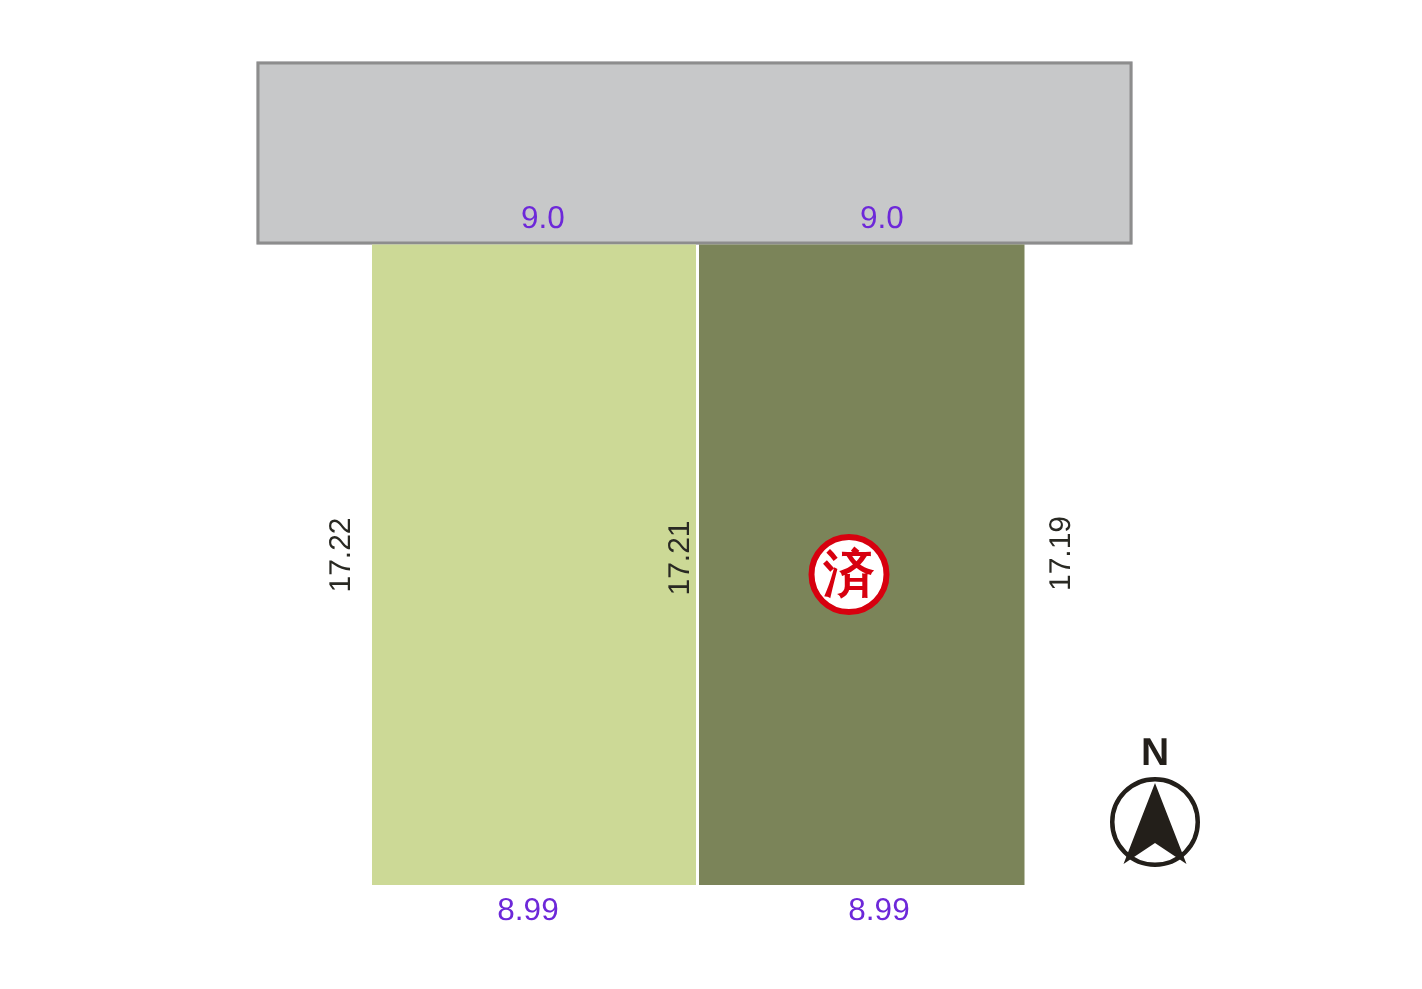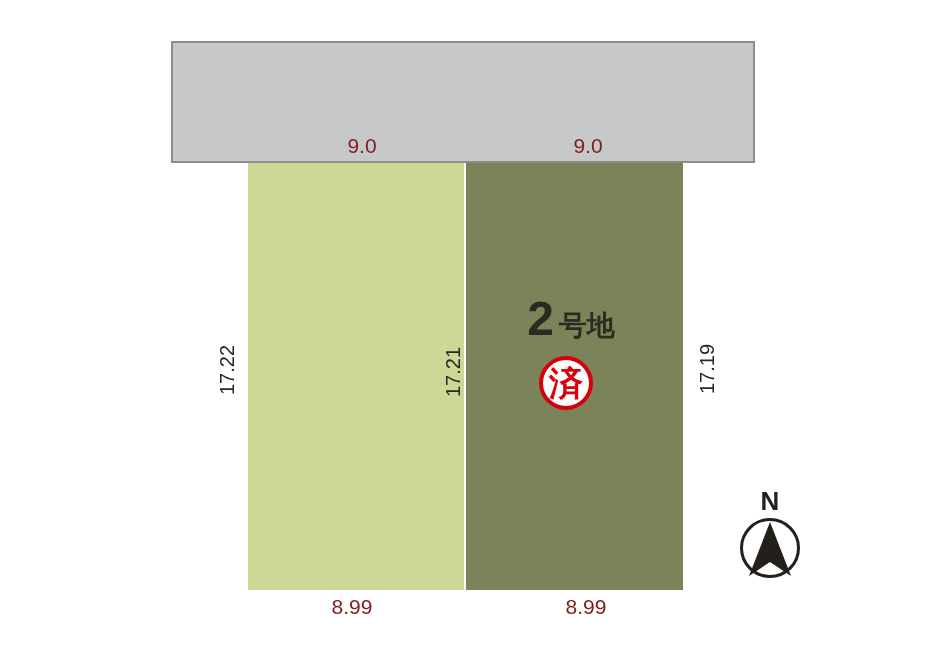--- a/index.html
+++ b/index.html
@@ -8,21 +8,21 @@
     font-family:"Liberation Sans","DejaVu Sans",sans-serif;overflow:hidden;
   }
   .road{
     position:absolute;left:171px;top:41px;width:584px;height:122px;
     background:#c7c8c9;border:2px solid #8d8d8d;box-sizing:border-box;
   }
   .lot{position:absolute;top:163px;height:427px;}
   .lot-1{left:248px;width:216px;background:#ccd996;}
   .lot-2{left:466px;width:217px;background:#7b8459;}
   .dim{
-    position:absolute;color:#7f1d1d;font-size:21px;line-height:24px;
+    position:absolute;color:#6d28d9;font-size:21px;line-height:24px;
     width:100px;text-align:center;white-space:nowrap;
   }
   .dim-v{
     position:absolute;color:#292923;font-size:20px;line-height:22px;
     width:80px;height:22px;text-align:center;white-space:nowrap;
     transform:rotate(-90deg);
   }
   .lot-label{
     position:absolute;width:200px;text-align:center;white-space:nowrap;
     color:#2b2b22;
@@ -58,23 +58,20 @@
   <div class="dim" style="left:312px;top:134px;">9.0</div>
   <div class="dim" style="left:538px;top:134px;">9.0</div>
 
   <div class="dim" style="left:302px;top:595px;">8.99</div>
   <div class="dim" style="left:536px;top:595px;">8.99</div>
 
   <div class="dim-v" style="left:187px;top:359px;">17.22</div>
   <div class="dim-v" style="left:413px;top:361px;">17.21</div>
   <div class="dim-v" style="left:667px;top:358px;">17.19</div>
 
-  <div class="lot-label" style="left:471px;top:291px;">
-    <span class="lot-num">2</span><span class="lot-suffix">号地</span>
-  </div>
 
   <div class="stamp">
     <span>済</span>
   </div>
 
   <div class="compass-n">N</div>
   <div class="compass-circle"></div>
   <svg class="compass-arrow" viewBox="0 0 60 60">
     <polygon points="30,4 9,58 30,44 51,58" fill="#231f1a"></polygon>
   </svg>

